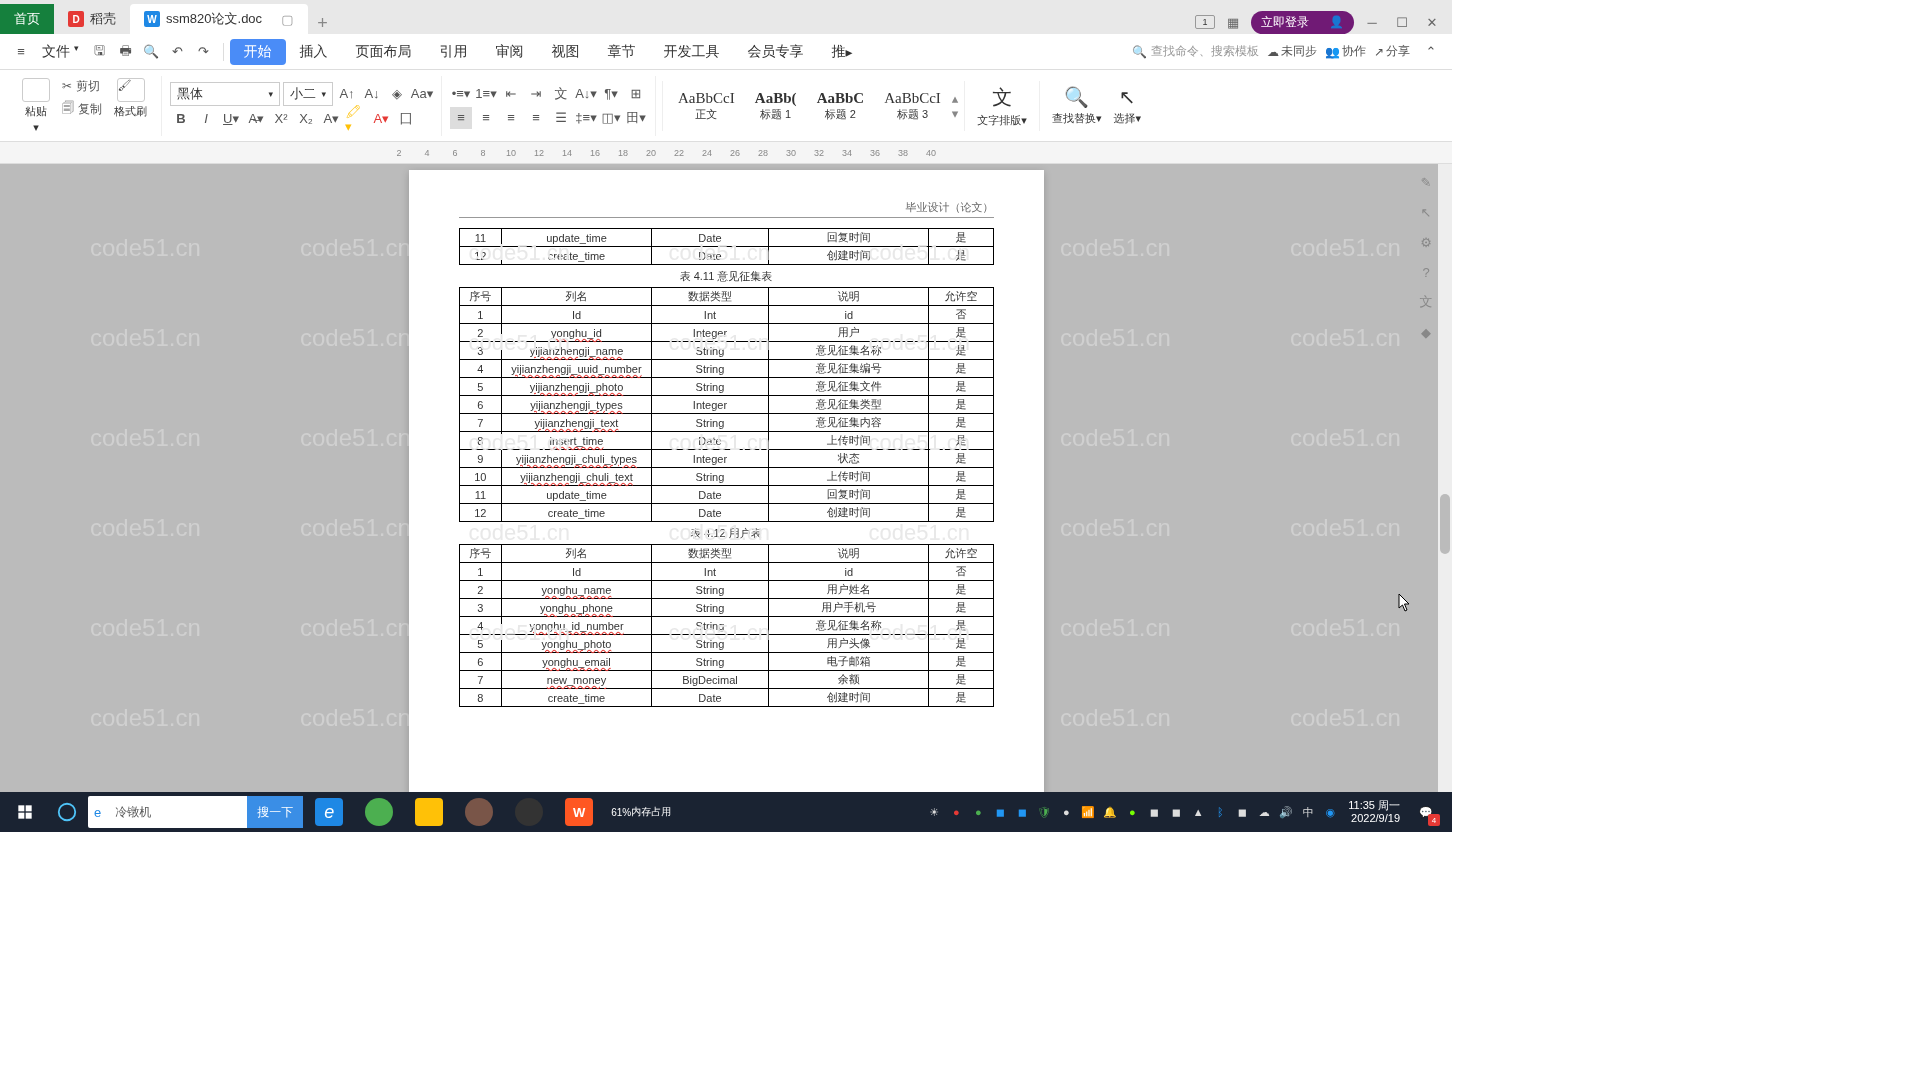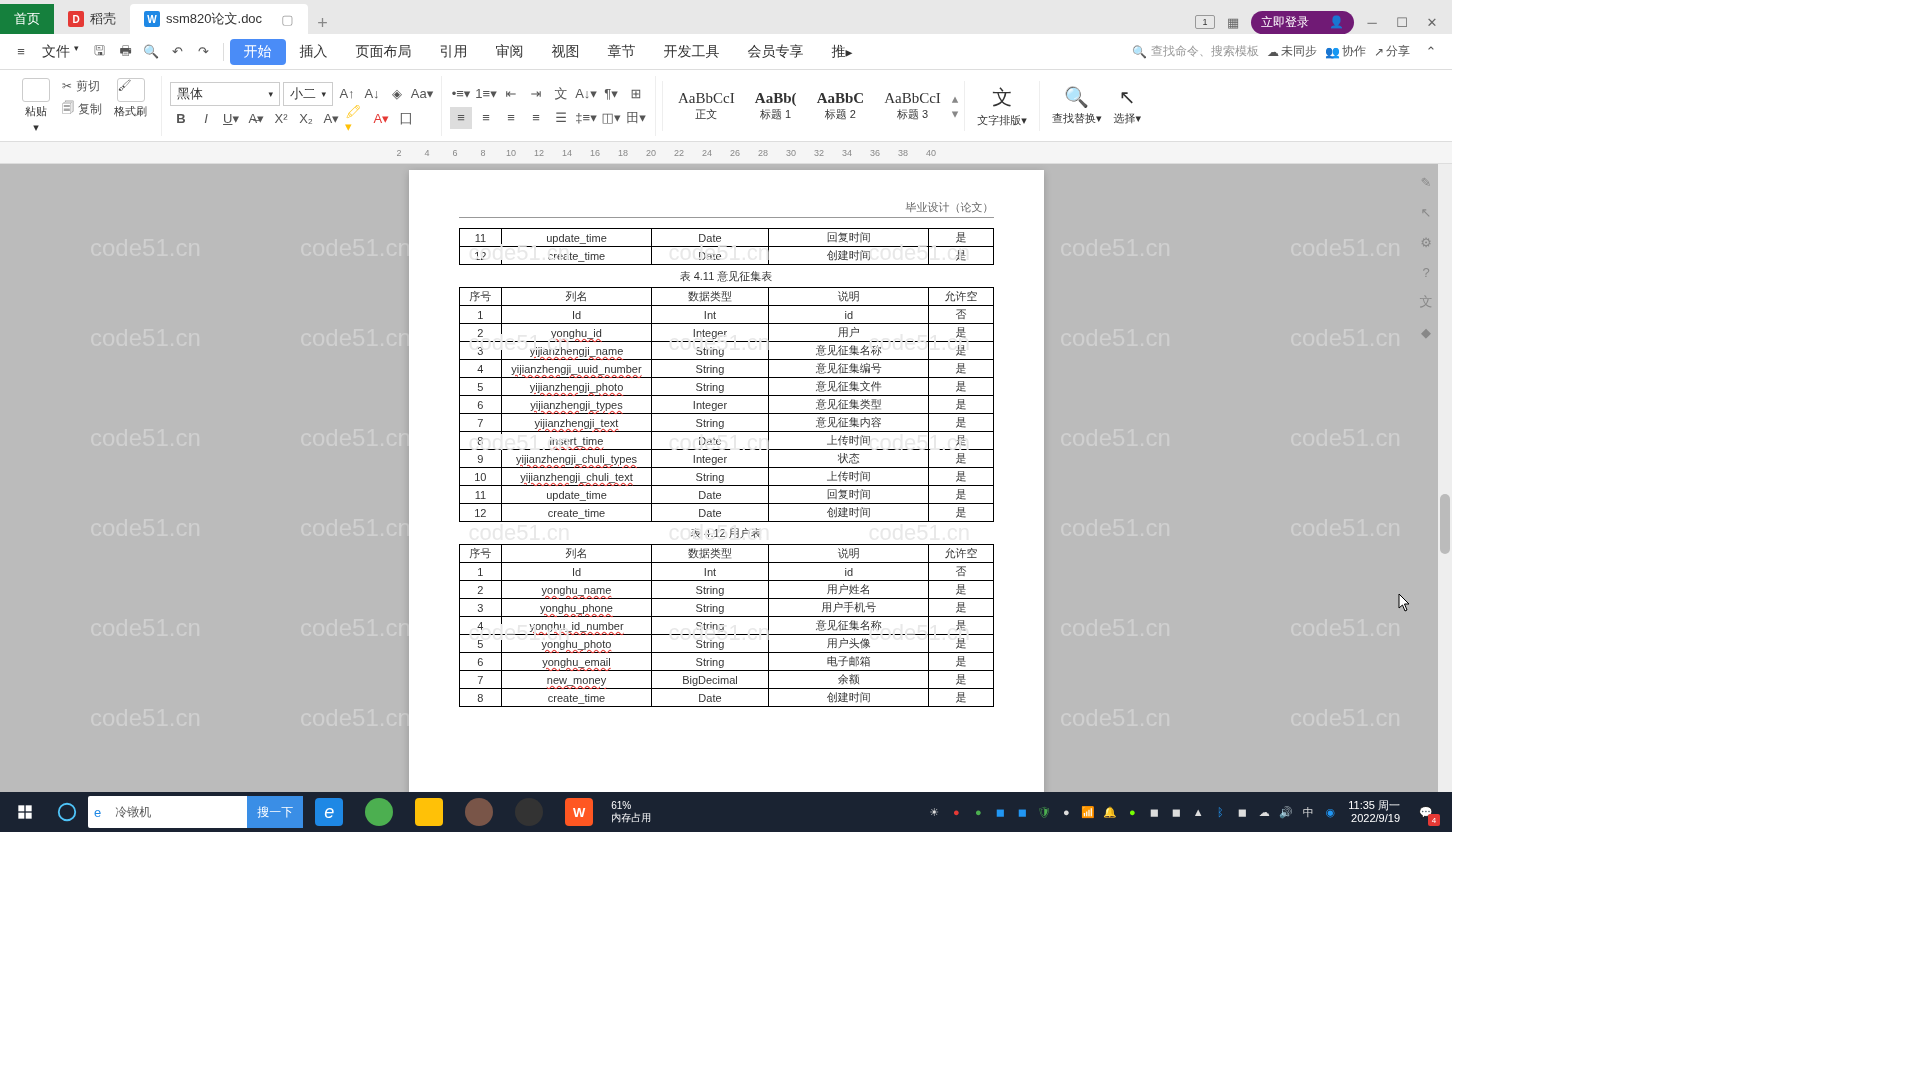--- a/index.html
+++ b/index.html
@@ -73,21 +73,21 @@
 .start-btn{width:42px;height:36px;display:flex;align-items:center;justify-content:center;color:#fff}
 .win-logo{width:16px;height:16px;fill:#fff}
 .cortana{width:38px;height:36px;display:flex;align-items:center;justify-content:center}
 .searchbox{background:#fff;height:32px;display:flex;align-items:center;border-radius:2px}
 .searchbox .sb-input{width:140px;padding:0 8px;font-size:12px;color:#555}
 .searchbox .sb-btn{background:#3a8ee6;color:#fff;padding:0 10px;height:32px;display:flex;align-items:center;font-size:12px}
 .task-item{width:48px;height:36px;display:flex;align-items:center;justify-content:center}
 .task-icon{width:28px;height:28px;border-radius:4px}
 .tray{margin-left:auto;display:flex;align-items:center;gap:6px;color:#ddd;font-size:11px;padding-right:6px}
 .tray-icon{width:16px;height:16px;display:flex;align-items:center;justify-content:center}
-.mem-widget{display:flex;flex-direction:column;align-items:flex-start;color:#fff;font-size:10px;padding:0 6px}
+.mem-widget{display:flex;flex-direction:row;align-items:center;color:#fff;font-size:10px;padding:0 6px}
 .clock{display:flex;flex-direction:column;align-items:flex-end;color:#fff;font-size:11px;line-height:13px;padding:0 4px}
 .notif{width:32px;height:32px;display:flex;align-items:center;justify-content:center;position:relative}
 .notif .badge{position:absolute;bottom:2px;right:2px;background:#e53935;color:#fff;font-size:8px;width:12px;height:12px;border-radius:2px;display:flex;align-items:center;justify-content:center}
 
 .cursor-ptr{position:absolute;top:594px;left:1398px;width:0;height:0;pointer-events:none;z-index:100}
 .cursor-ptr svg{width:14px;height:18px}
 </style>
 </head>
 <body>
 

